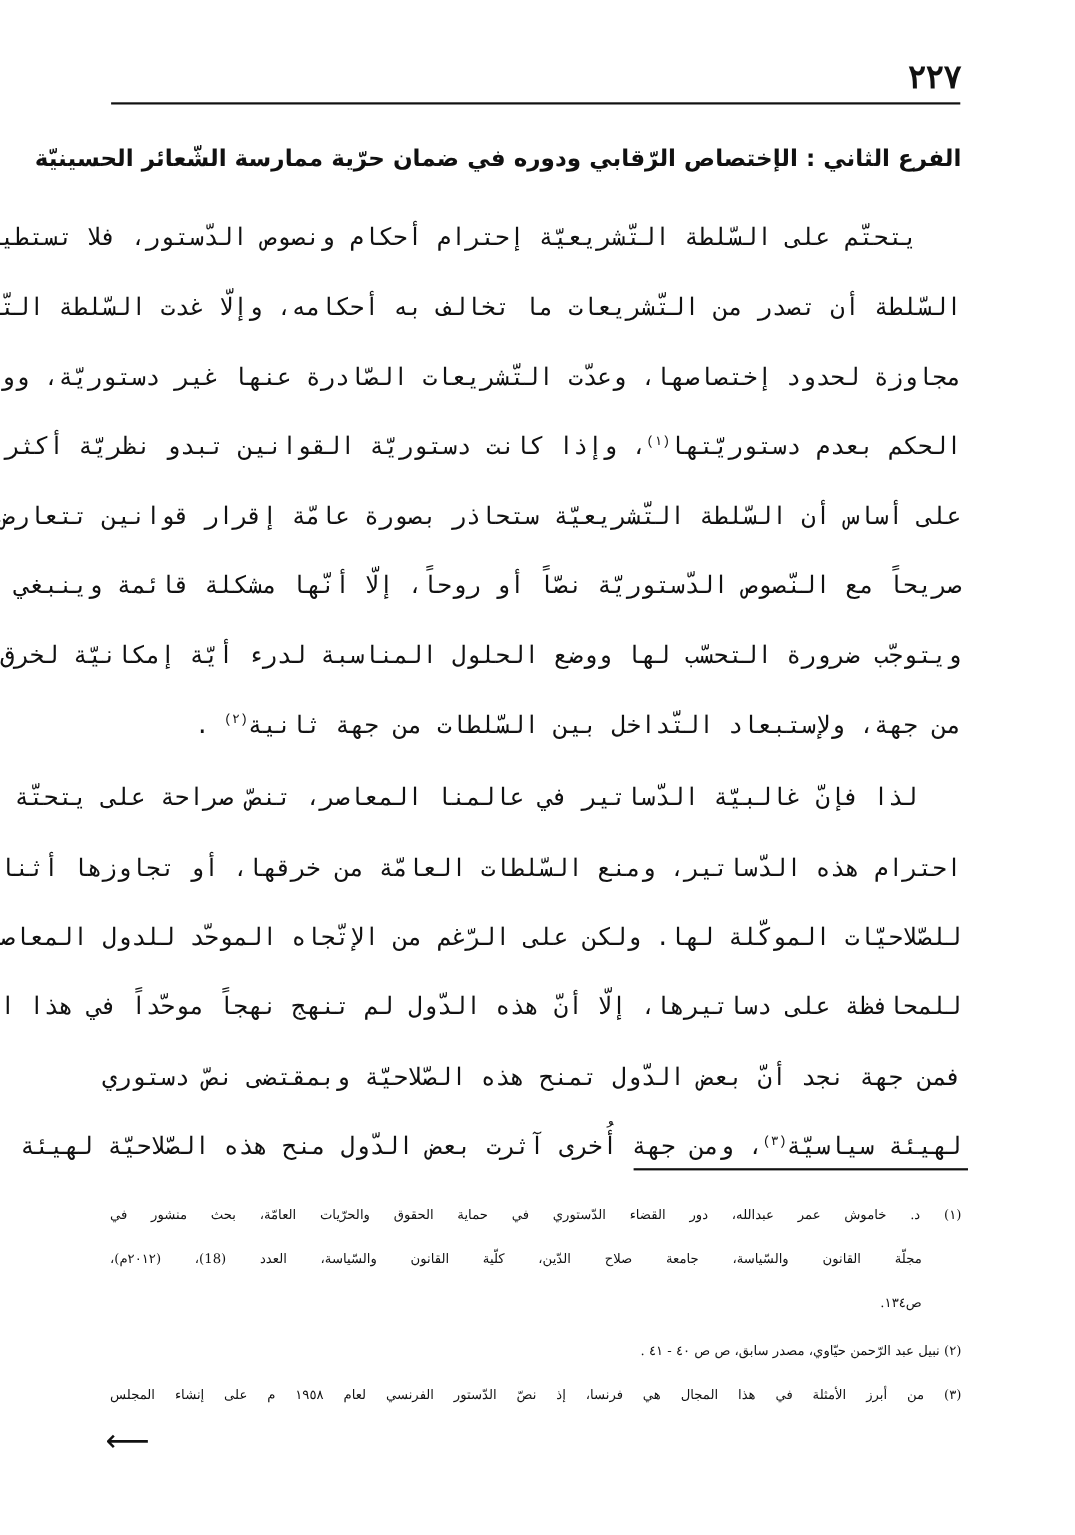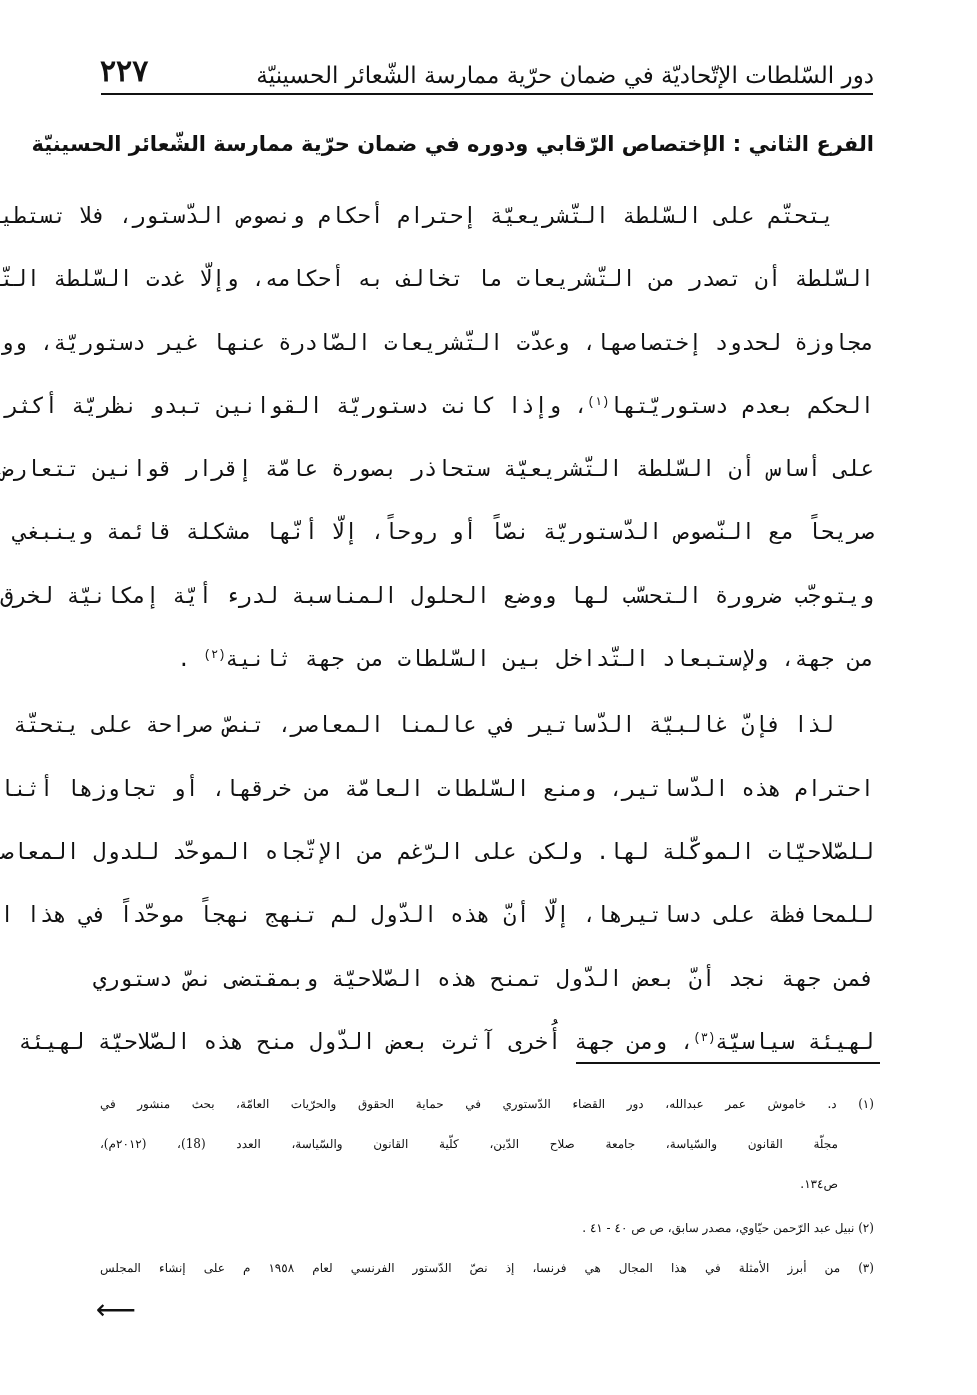--- a/index.html
+++ b/index.html
@@ -38,21 +38,20 @@
 
   .continue-arrow { position: absolute; left: 96px; top: 1298px; font-size: 28px;
                     font-family: "DejaVu Sans", sans-serif; line-height: 24px; color: #111; }
 </style>
 </head>
 <body>
 
 <div class="page">
 
   <div class="running-header">
-    <span class="running-title">دور السّلطات الإتّحاديّة في ضمان حرّية ممارسة الشّعائر الحسينيّة</span>
     <span class="page-number">٢٢٧</span>
   </div>
   <div class="header-rule"></div>
 
   <div class="section-heading">الفرع الثاني : الإختصاص الرّقابي ودوره في ضمان حرّية ممارسة الشّعائر الحسينيّة</div>
 
   <div class="body-text">
 
     <div class="line indent"><span>يتحتّم على السّلطة التّشريعيّة إحترام أحكام ونصوص الدّستور، فلا تستطيع هذه</span></div>
     <div class="line"><span>السّلطة أن تصدر من التّشريعات ما تخالف به أحكامه، وإلّا غدت السّلطة التّشريعيّة</span></div>

